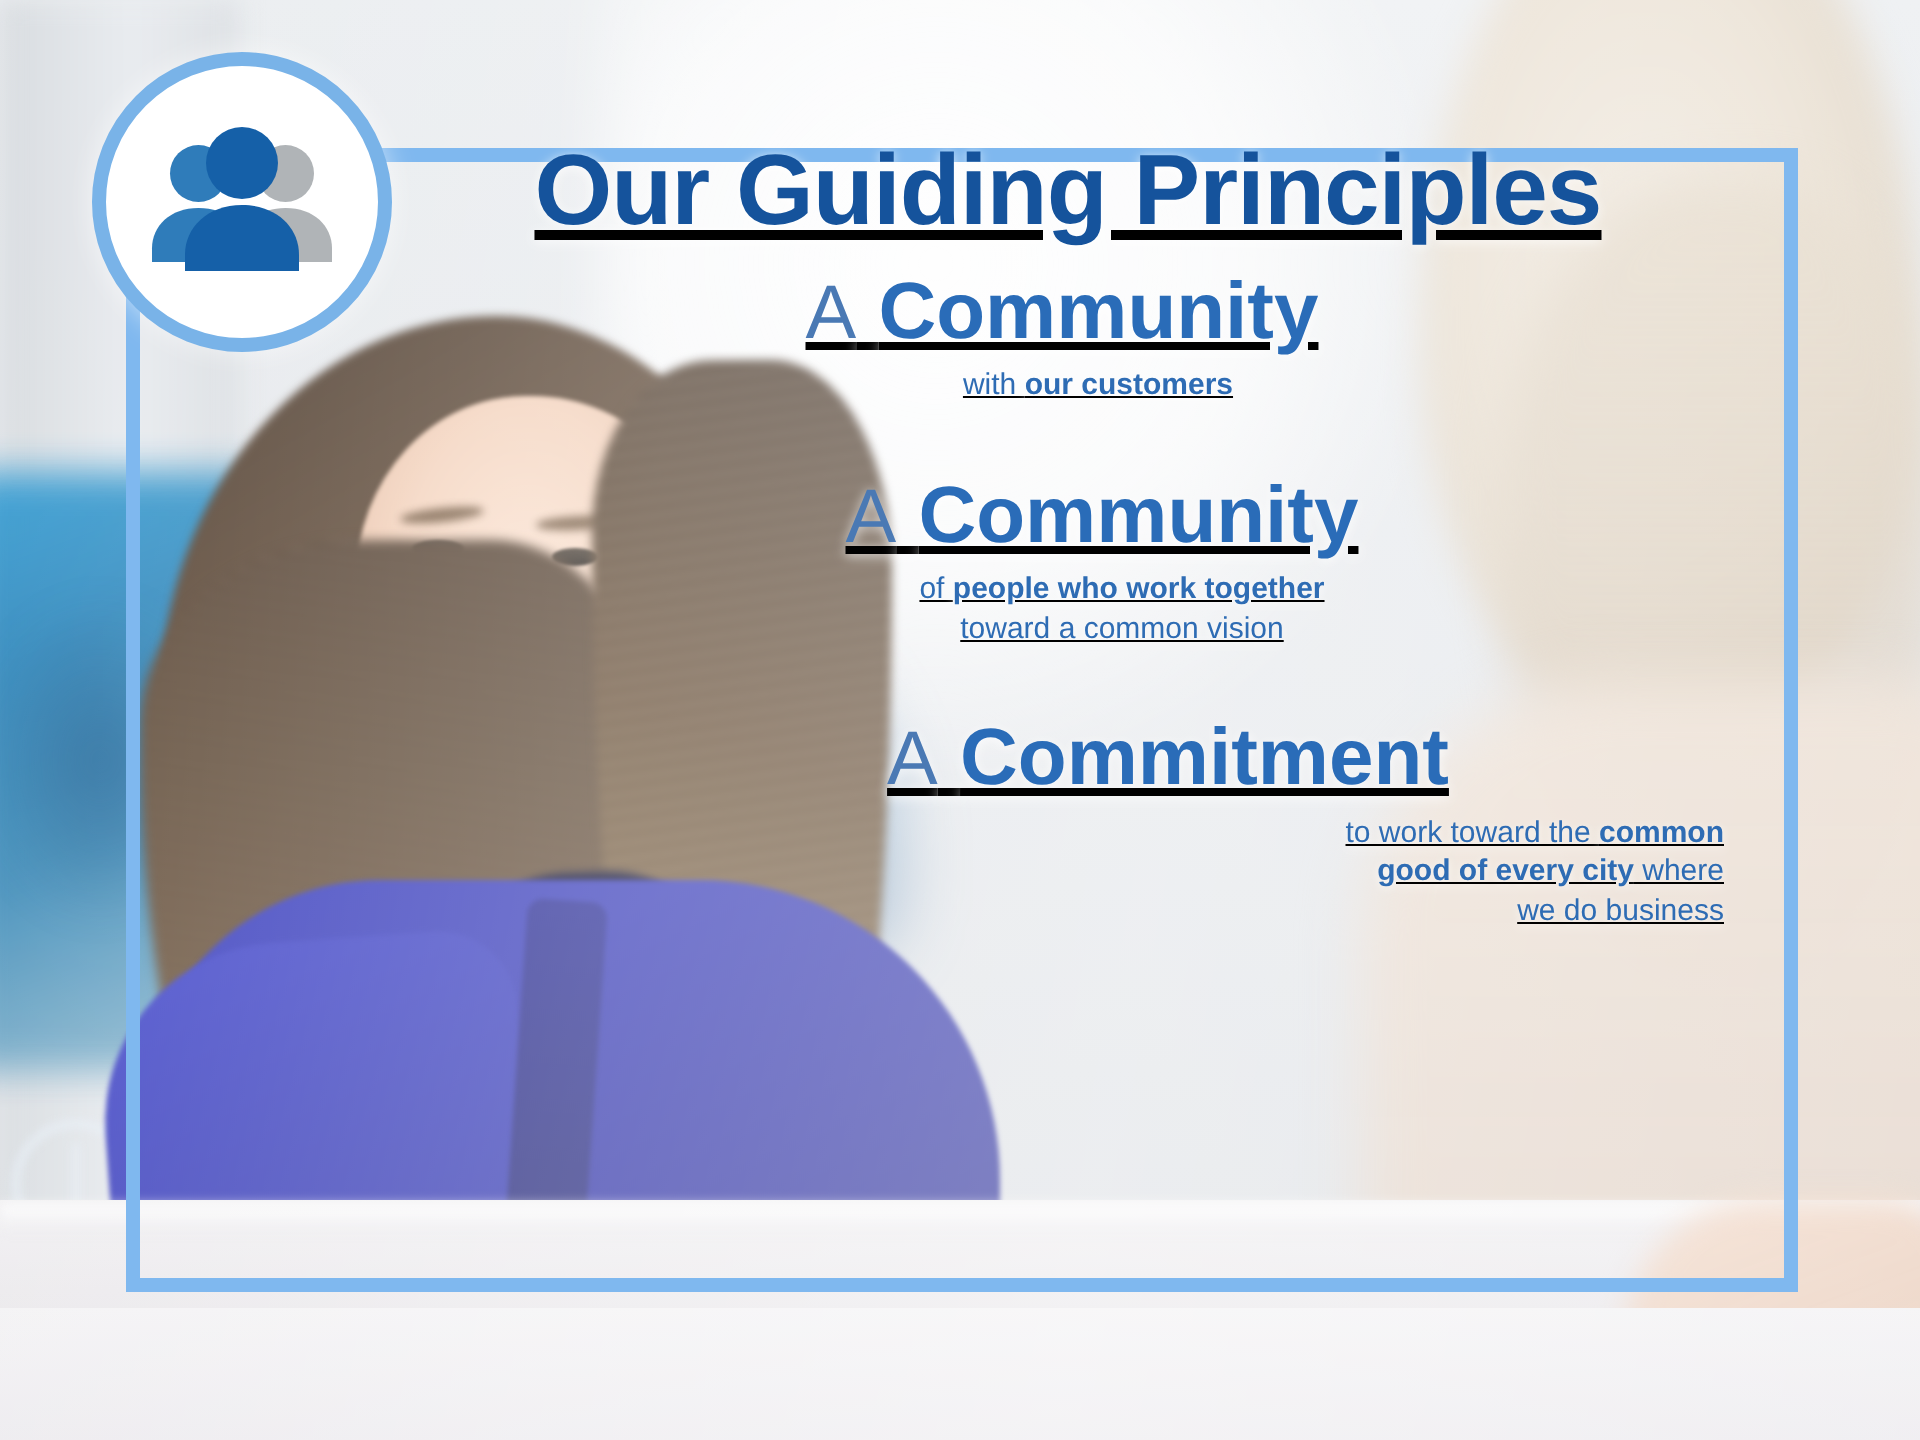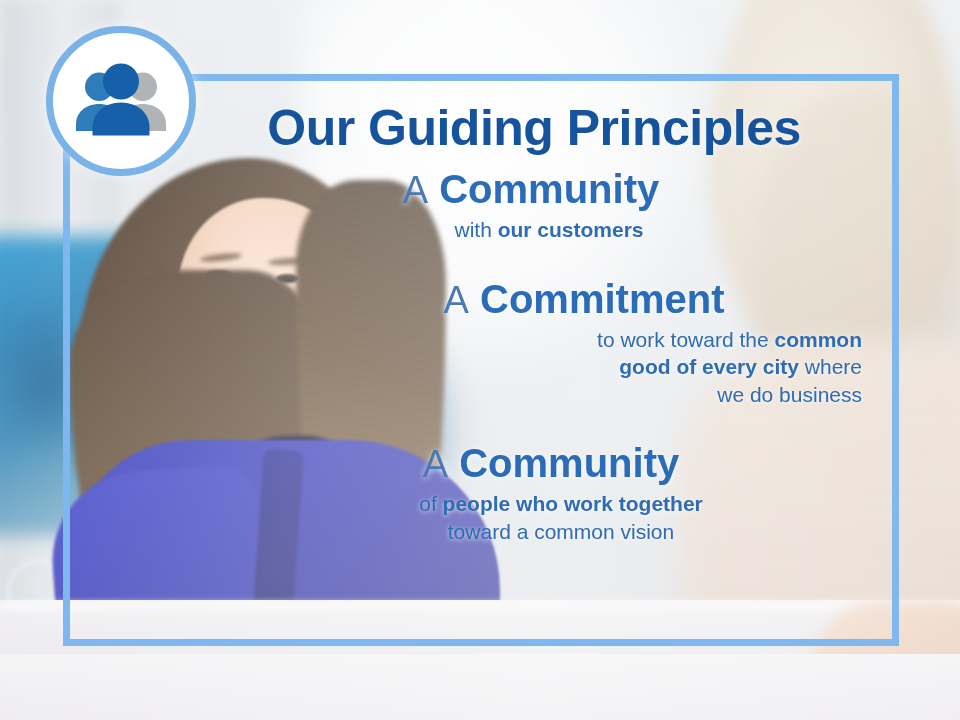--- a/index.html
+++ b/index.html
@@ -270,22 +270,23 @@
     background:#ffffff;
     border:7px solid #79b3e8;
     box-sizing:border-box;
     box-shadow: 0 0 14px rgba(255,255,255,.55);
     display:flex; align-items:center; justify-content:center;
   }
   .badge svg { width:96px; height:78px; display:block; }
 
   
   .content {
-    position:absolute; left:200px; top:102px; width:668px; height:548px;
+    position:absolute; left:200px; top:69px; width:668px; height:548px;
     text-align:center;
+    text-decoration:underline;
   }
   .title {
     font-size: 50px;
     font-weight: 700;
     color: #15539c;
     letter-spacing: -0.5px;
     line-height: 1.04;
     margin: 0 0 6px 0;
     text-shadow: 0 1px 6px rgba(255,255,255,.75);
   }
@@ -303,21 +304,21 @@
     white-space: nowrap;
   }
   .headline .art {
     font-weight: 300;
     color: #4a79b4;
     font-size: 38px;
   }
   .headline .word { font-weight: 700; color: #2a6cb8; }
 
   .sub {
-    font-size: 21px;
+    font-size: 15px;
     line-height: 1.30;
     color: #2e6cb4;
     font-weight: 400;
     margin-top: 6px;
     text-shadow: 0 1px 5px rgba(255,255,255,.8);
   }
   .sub b { font-weight: 700; }
 
   .c1 .headline { margin-left: -6px; }
   .c1 .sub { margin-left: 30px; }
@@ -407,37 +408,37 @@
     <div class="block c1">
       <div class="headline">
         <span class="art">A</span>
         <span class="word">Community</span>
       </div>
       <div class="sub">
           <span class="l1" style="display: block;"><span>with </span><b>our customers</b></span>
         </div>
     </div>
 
+    <div class="block c2">
+      <div class="headline">
+        <span class="art">A</span>
+        <span class="word">Community</span>
+      </div>
+      <div class="sub">
+          <span class="l1" style="display: block;"><span>of </span><b>people who work together</b></span>
+          <span class="l2" style="display: block;"><span>toward a common vision</span></span>
+        </div>
+    </div>
+
     <div class="block c3">
       <div class="headline">
         <span class="art">A</span>
         <span class="word">Commitment</span>
       </div>
       <div class="sub">
           <span class="l1" style="display: block;"><span>to work toward the </span><b>common</b></span>
           <span class="l2" style="display: block;"><b>good of every city</b><span> where</span></span>
           <span class="l3" style="display: block;"><span>we do business</span></span>
         </div>
     </div>
 
-    <div class="block c2">
-      <div class="headline">
-        <span class="art">A</span>
-        <span class="word">Community</span>
-      </div>
-      <div class="sub">
-          <span class="l1" style="display: block;"><span>of </span><b>people who work together</b></span>
-          <span class="l2" style="display: block;"><span>toward a common vision</span></span>
-        </div>
-    </div>
-
   </div>
 </div>
 
 </body></html>

